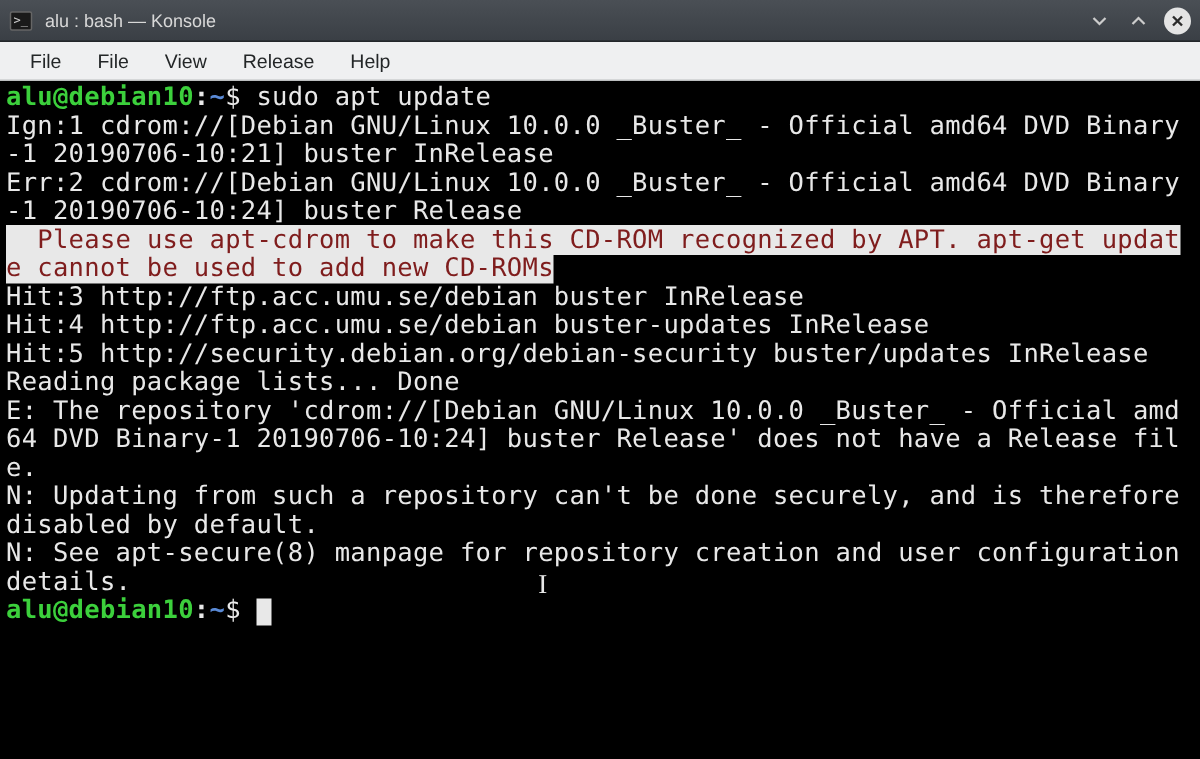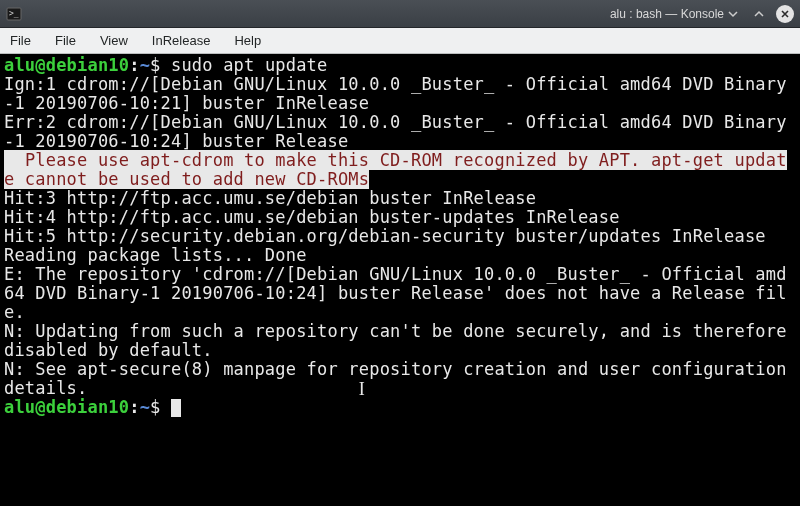--- a/index.html
+++ b/index.html
@@ -12,34 +12,34 @@
     padding: 0 6px;
     color: #d8d8d8;
     font-size: 12px;
     border-bottom: 1px solid #23262a;
   }
   .titlebar .app-icon {
     width: 16px; height: 16px;
     margin-right: 8px;
     display: inline-flex; align-items: center; justify-content: center;
   }
-  .titlebar .title { flex: 1; text-align: right; }
+  .titlebar .title { flex: 1; text-align: left; }
   .titlebar .controls { display: flex; gap: 8px; align-items: center; }
   .titlebar .ctrl {
     width: 18px; height: 18px; border-radius: 50%;
     display: inline-flex; align-items: center; justify-content: center;
     font-size: 11px; color: #d0d0d0;
   }
   .titlebar .ctrl.close { background: #e4e4e4; color: #2b2b2b; }
   .menubar {
     height: 26px;
     background: #eff0f1;
     display: flex;
     align-items: center;
-    padding: 0 0;
+    padding: 0 10px;
     gap: 4px;
     font-size: 13px;
     color: #232627;
     border-bottom: 1px solid #bcbebf;
   }
   .menubar .menu-item {
     padding: 3px 10px;
     cursor: default;
   }
   .terminal {
@@ -103,21 +103,21 @@
           <path d="M2 2 L8 8 M8 2 L2 8" stroke="#2b2b2b" stroke-width="1.6"></path>
         </svg>
     </span>
   </span>
 </div>
 
 <div class="menubar">
   <span class="menu-item">File</span>
   <span class="menu-item">File</span>
   <span class="menu-item">View</span>
-  <span class="menu-item">InRelease</span>
+  <span class="menu-item">Release</span>
   <span class="menu-item">Help</span>
 </div>
 
 <div class="terminal"><span class="p-user">alu@debian10</span><span class="p-colon">:</span><span class="p-path">~</span><span class="p-dollar">$</span> <span class="cmd">sudo apt update</span>
 <span>Ign:1 cdrom://[Debian GNU/Linux 10.0.0 _Buster_ - Official amd64 DVD Binary-1 20190706-10:21] buster InRelease</span>
 <span>Err:2 cdrom://[Debian GNU/Linux 10.0.0 _Buster_ - Official amd64 DVD Binary-1 20190706-10:24] buster Release</span>
 <span class="sel">  Please use apt-cdrom to make this CD-ROM recognized by APT. apt-get update cannot be used to add new CD-ROMs</span>
 <span>Hit:3 http://ftp.acc.umu.se/debian buster InRelease</span>
 <span>Hit:4 http://ftp.acc.umu.se/debian buster-updates InRelease</span>
 <span>Hit:5 http://security.debian.org/debian-security buster/updates InRelease</span>

